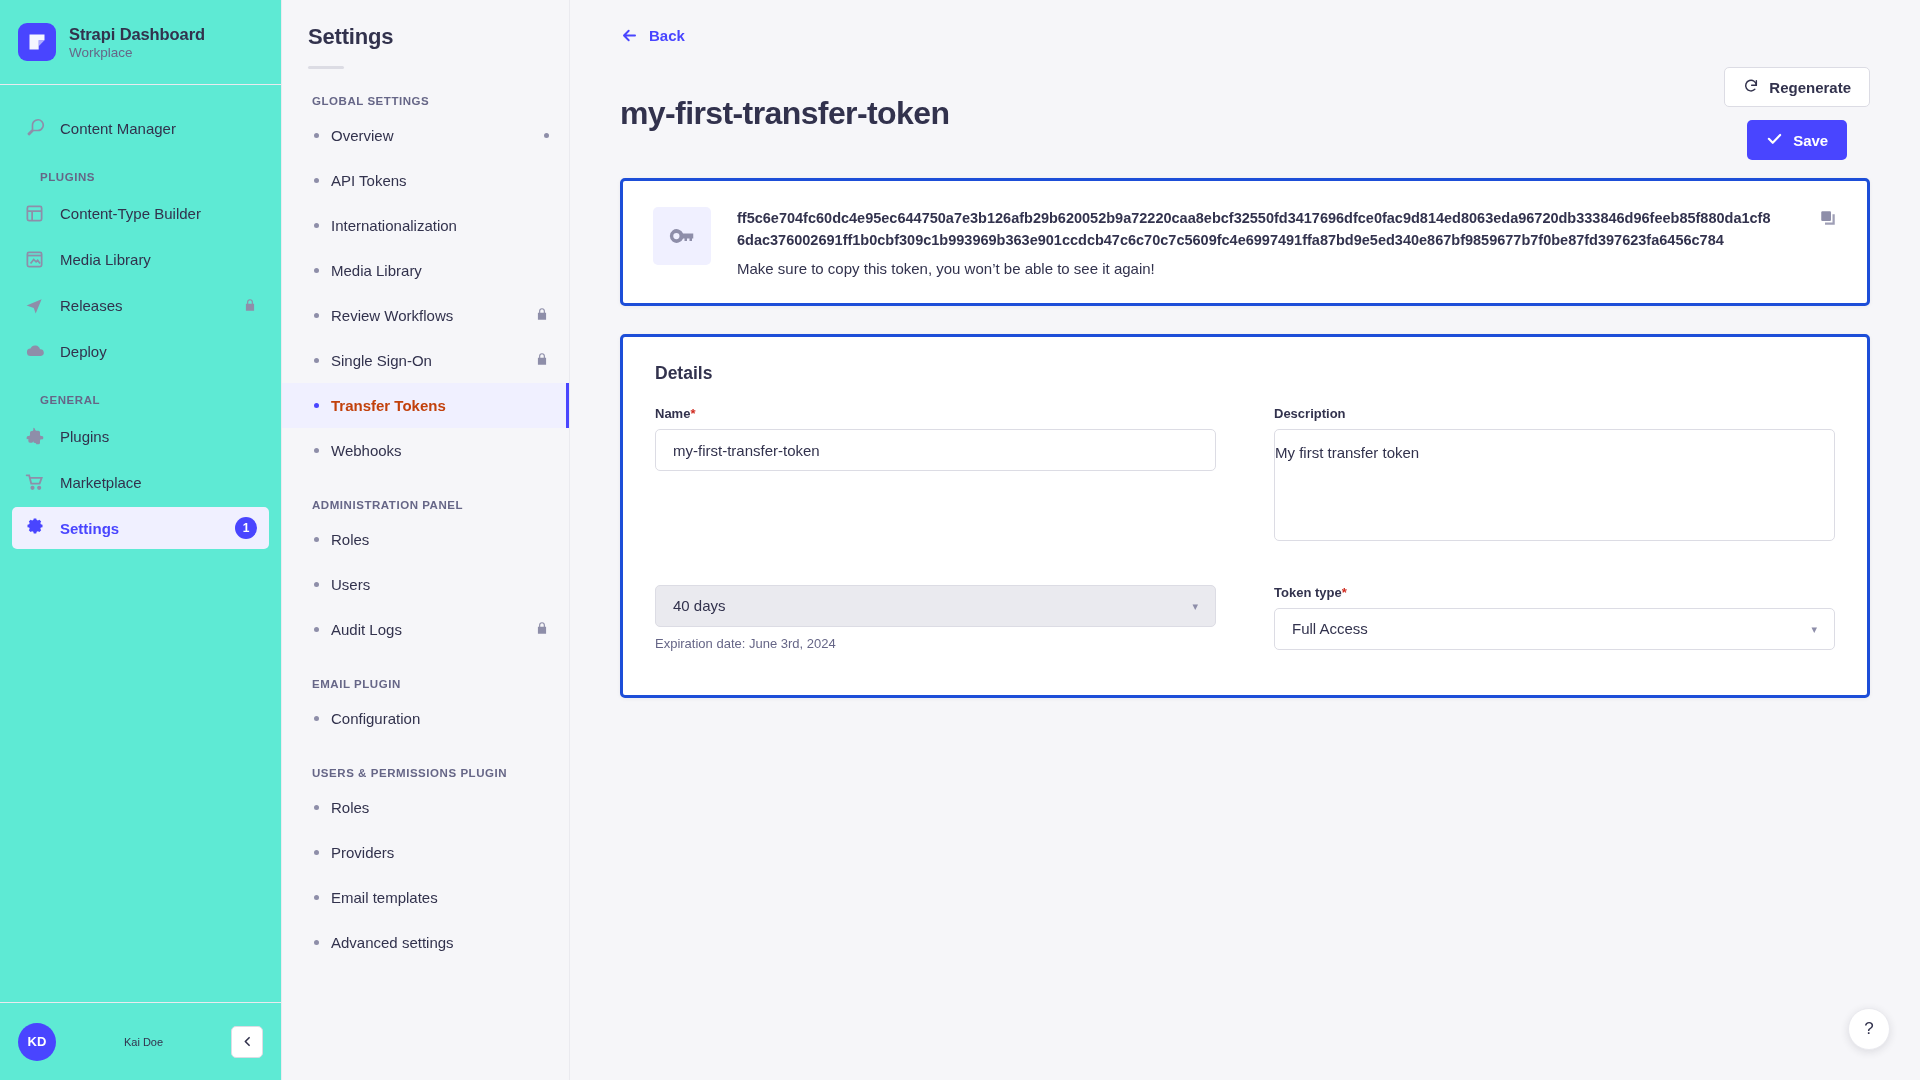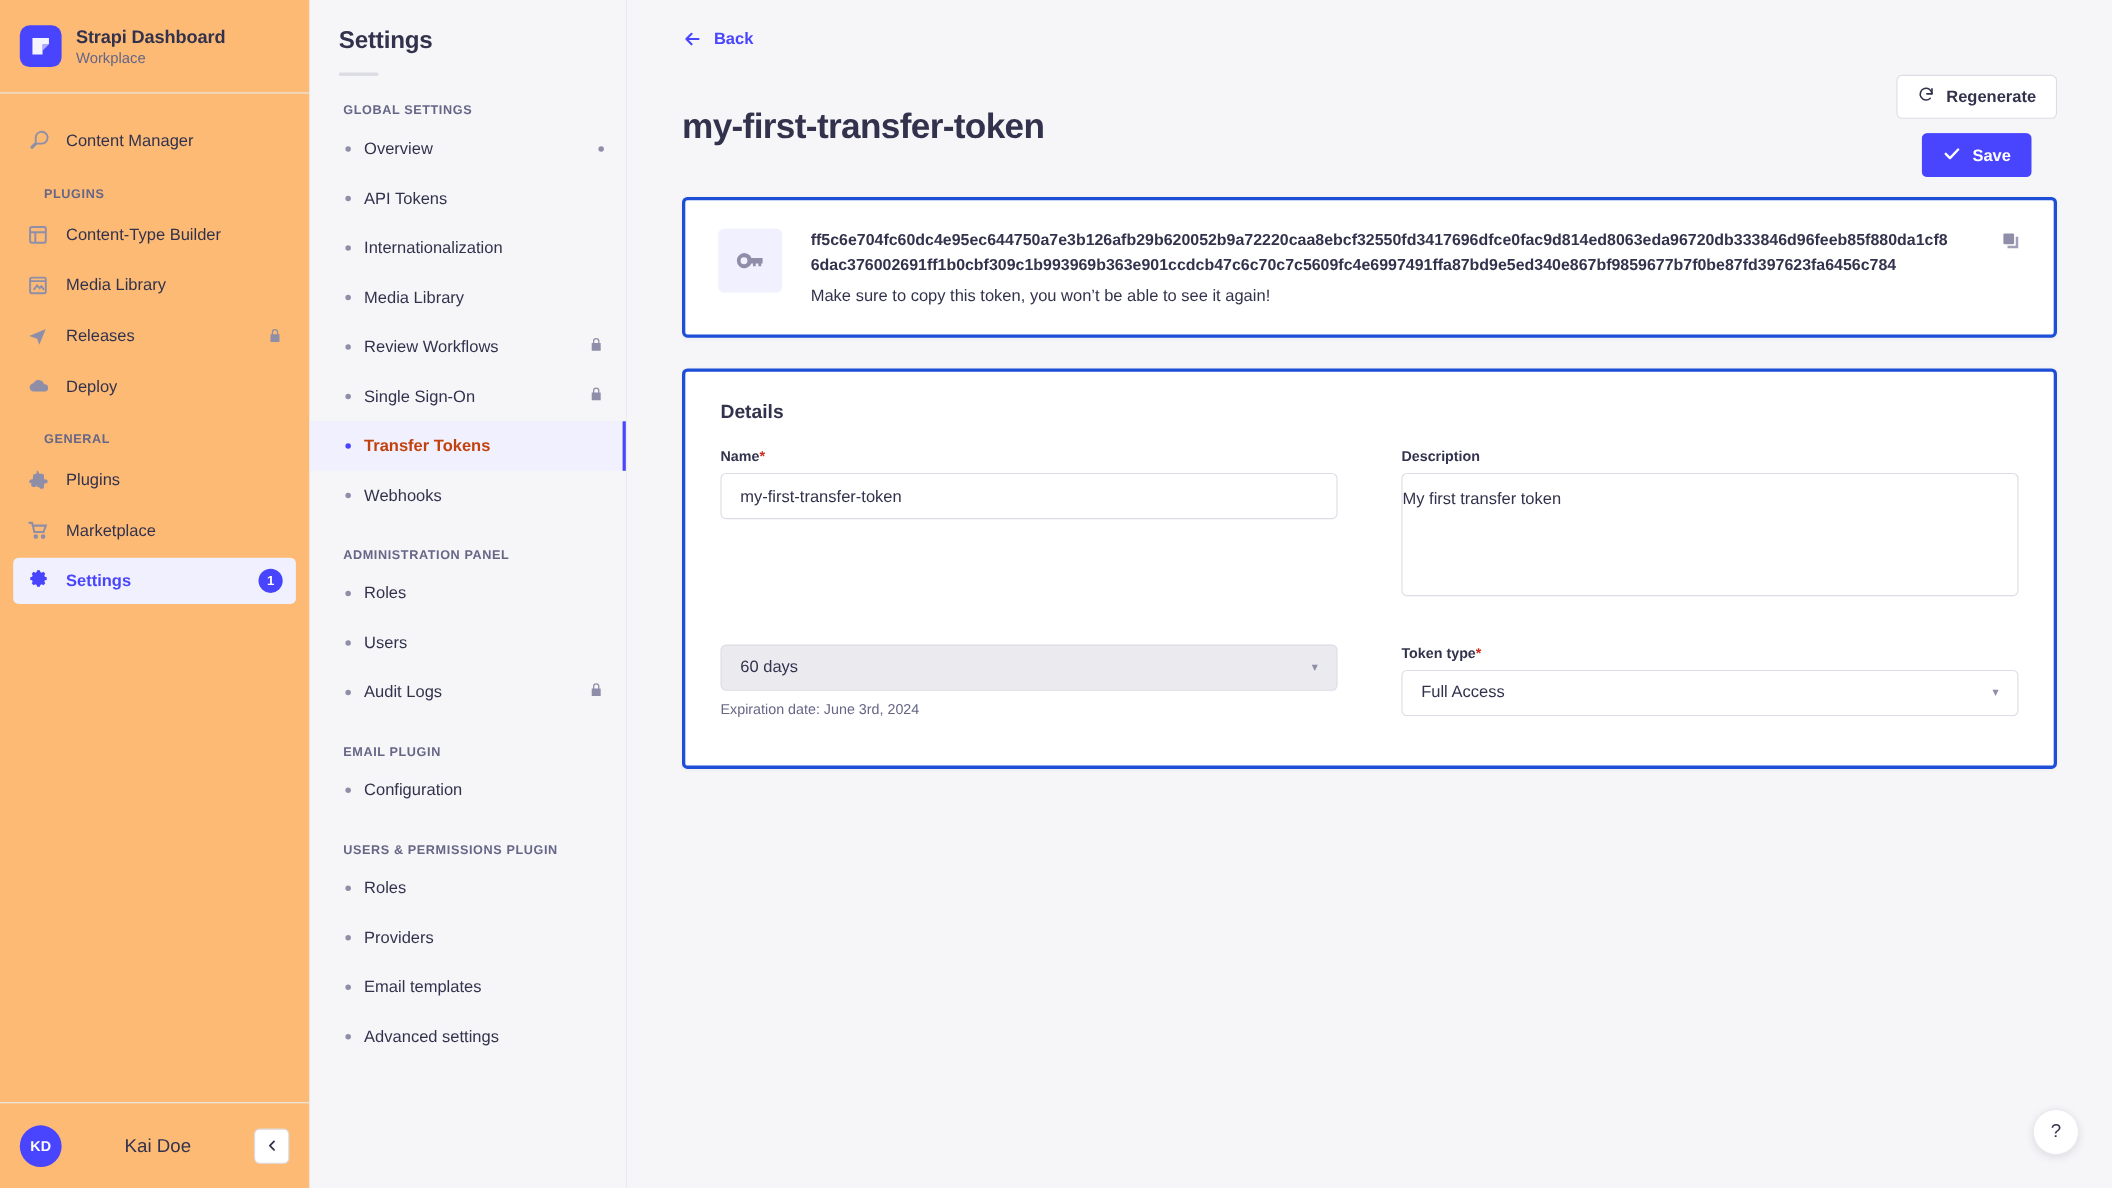--- a/index.html
+++ b/index.html
@@ -7,21 +7,21 @@
     width: 1920px; height: 1080px;
     font-family: "Liberation Sans", sans-serif;
     background: #f6f6f9;
     overflow: hidden;
     -webkit-font-smoothing: antialiased;
   }
   .app { display: flex; width: 1920px; height: 1080px; }
 
   
   .main-nav {
-    width: 282px; height: 1080px; background: #fdba74;
+    width: 282px; height: 1080px; background: #5eead4;
     border-right: 1px solid #eaeaef;
     display: flex; flex-direction: column; flex: none;
   }
   .brand {
     height: 85px; display: flex; align-items: center; gap: 13px;
     padding: 0 18px; border-bottom: 1px solid #eaeaef; flex: none;
   }
   .brand-logo {
     width: 38px; height: 38px; border-radius: 9px; background: #4945ff;
     display: flex; align-items: center; justify-content: center; flex: none;
@@ -55,21 +55,21 @@
 
   .nav-footer {
     height: 78px; border-top: 1px solid #eaeaef; flex: none;
     display: flex; align-items: center; padding: 0 18px; gap: 14px;
   }
   .avatar {
     width: 38px; height: 38px; border-radius: 50%; background: #4945ff;
     color: #fff; font-size: 13px; font-weight: 700;
     display: flex; align-items: center; justify-content: center; flex: none;
   }
-  .user-name { flex: 1; font-size: 17px; color: #32324d; text-align: center; }
+  .user-name { flex: 1; font-size: 11px; color: #32324d; text-align: center; }
   .collapse-btn {
     width: 32px; height: 32px; border: 1px solid #dcdce4; border-radius: 5px;
     background: #fff; display: flex; align-items: center; justify-content: center;
     cursor: pointer; color: #32324d; flex: none;
   }
 
   
   .sub-nav {
     width: 288px; height: 1080px; background: #f6f6f9;
     border-right: 1px solid #eaeaef; flex: none;
@@ -458,21 +458,21 @@
             <div class="textarea">My first transfer token</div>
           </div>
         </div>
 
         <div class="row-spacer"></div>
 
         <div class="grid2">
 
           <div class="field">
             <div class="select disabled">
-              <span>60 days</span>
+              <span>40 days</span>
               <span class="caret">▾</span>
             </div>
             <div class="hint">Expiration date: June 3rd, 2024</div>
           </div>
 
           <div class="field">
             <label class="field-label">
               <span>Token type</span><span class="req">*</span>
             </label>
             <div class="select">

